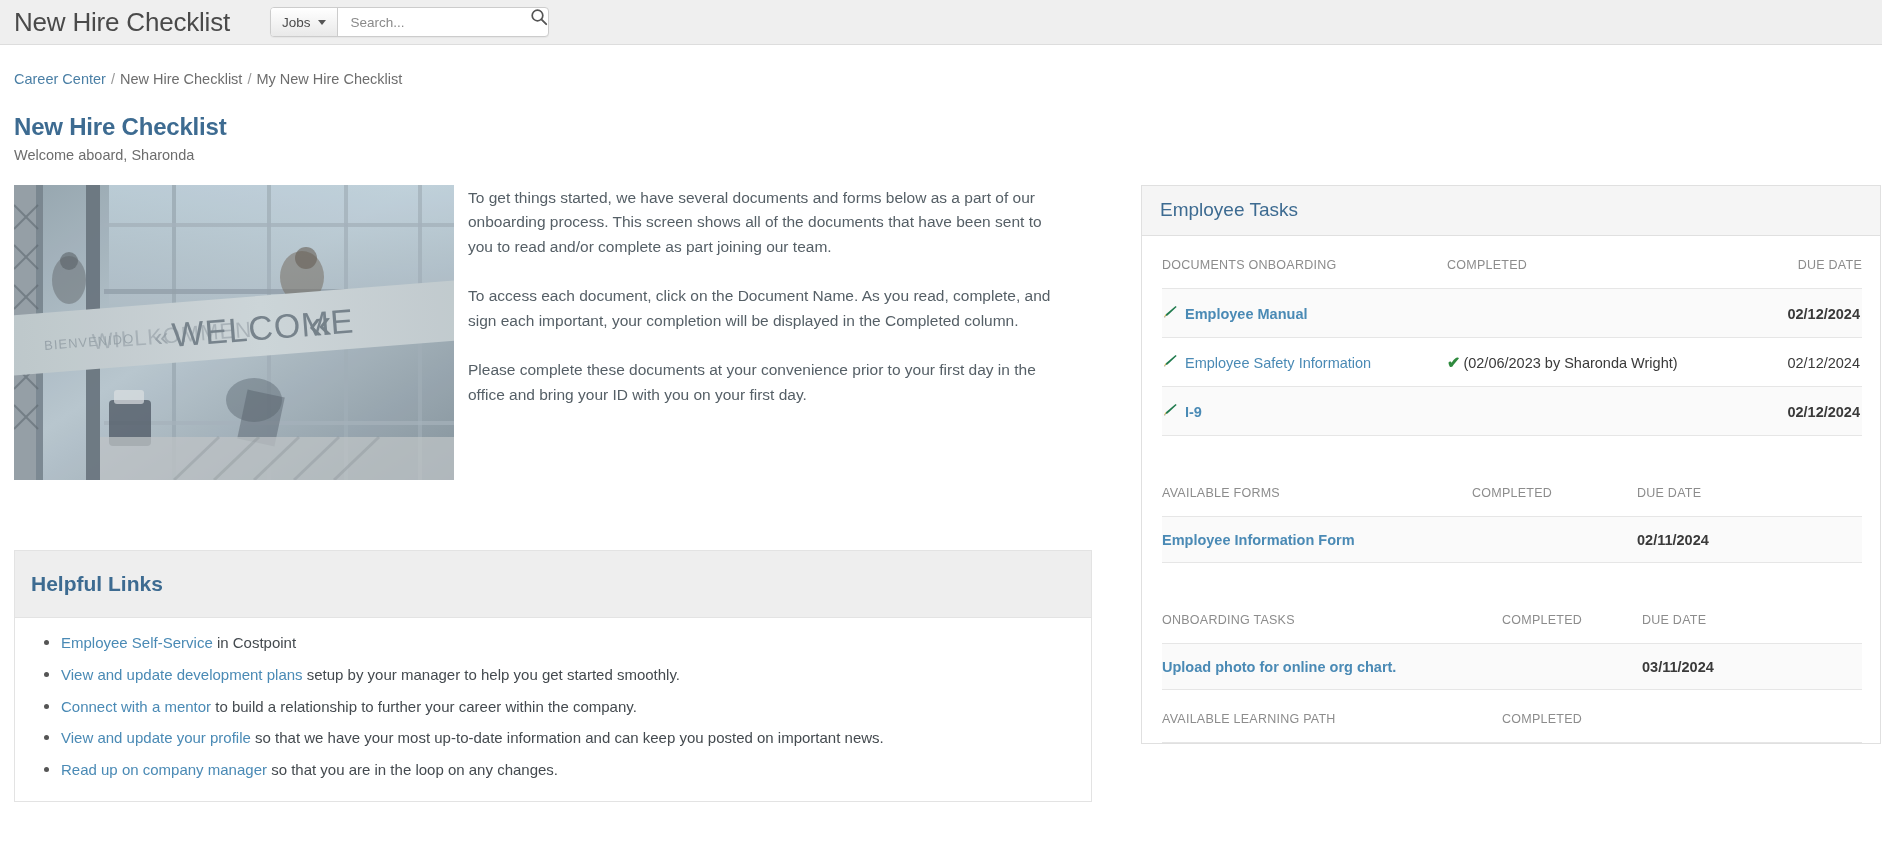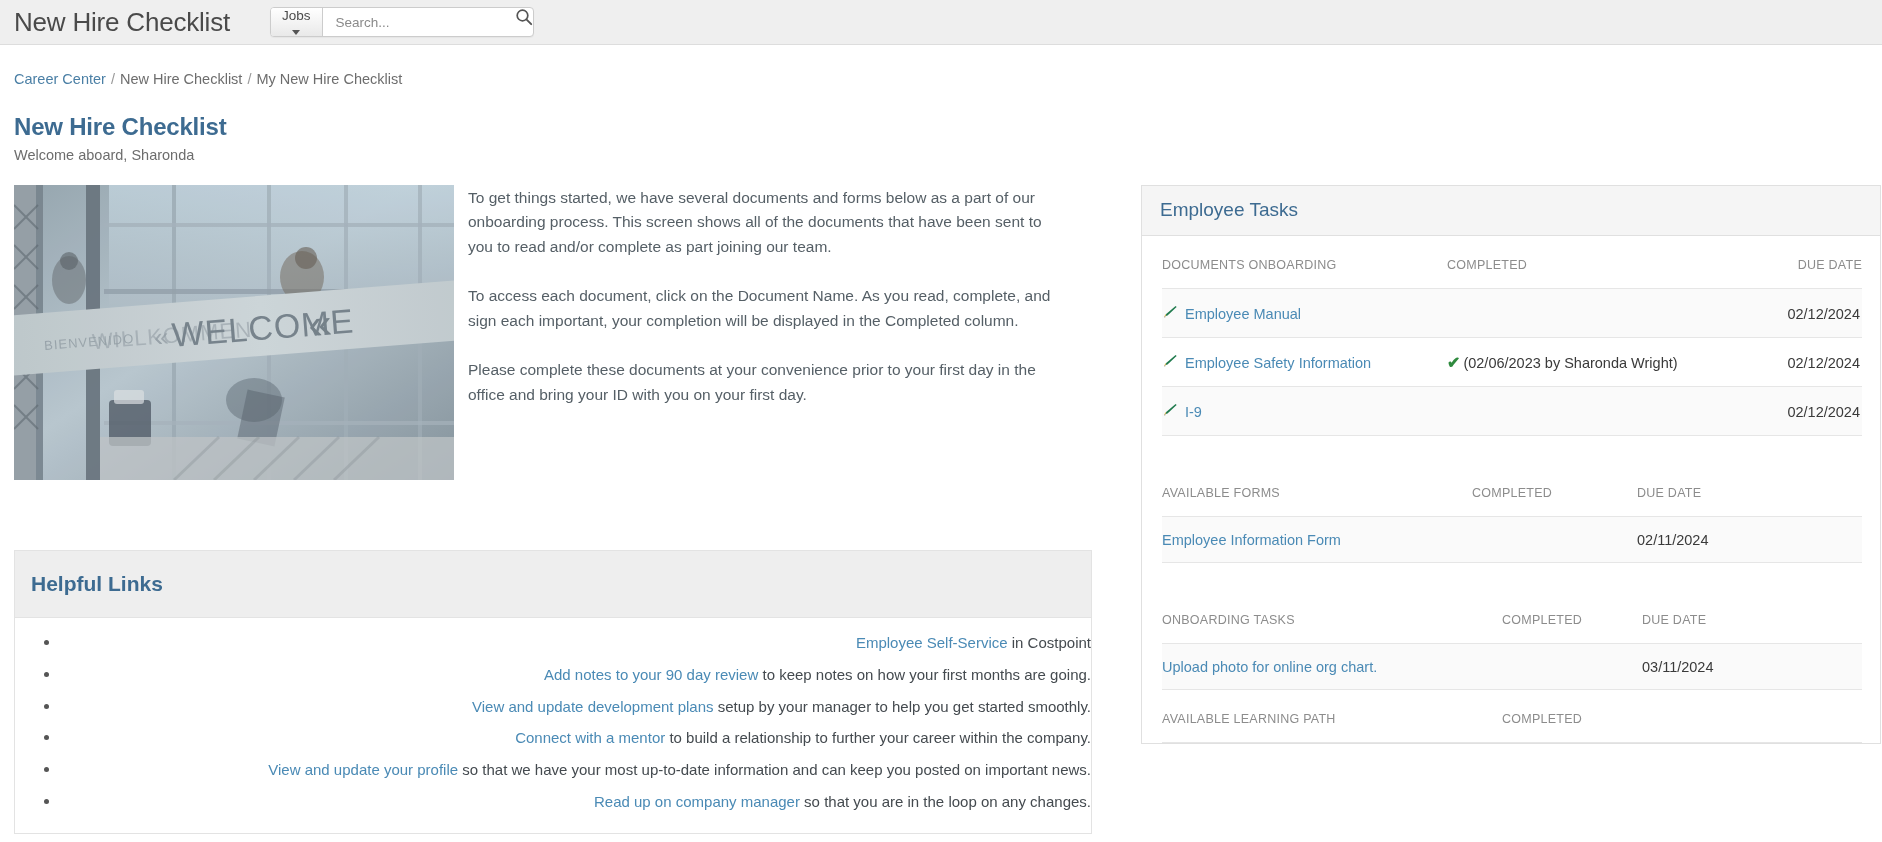--- a/index.html
+++ b/index.html
@@ -43,21 +43,20 @@
     display: flex;
     align-items: center;
     gap: 7px;
     padding: 0 11px;
     background: linear-gradient(#ffffff, #e9e9e9);
     border-right: 1px solid #cccccc;
     font-size: 13.5px;
     color: #4a4a4a;
     cursor: pointer;
     white-space: nowrap;
-    flex-direction: column;
   }
   .caret-down {
     width: 0; height: 0;
     border-left: 4.5px solid transparent;
     border-right: 4.5px solid transparent;
     border-top: 5px solid #555555;
   }
   #search-input-wrap {
     display: flex;
     width: 210px;
@@ -159,21 +158,20 @@
     list-style: none;
     margin: 0;
     padding: 14px 0 10px 0;
   }
   #helpful-list li {
     position: relative;
     font-size: 15px;
     color: #444a4f;
     line-height: 1.45;
     padding: 0 0 10px 46px;
-    text-align: right;
   }
   #helpful-list li::before {
     content: "";
     position: absolute;
     left: 29px; top: 8px;
     width: 5px; height: 5px;
     border-radius: 50%;
     background: #555555;
   }
   #helpful-list a {
@@ -213,21 +211,21 @@
     border-bottom: 1px solid #e6e6e6;
     white-space: nowrap;
   }
   table.task-table td {
     font-size: 14.5px;
     padding: 15px 0 14px 0;
     border-bottom: 1px solid #e6e6e6;
     vertical-align: middle;
     color: #3a3a3a;
   }
-  table.task-table tbody tr.odd td { background: #fafafa; }
+  table.task-table tbody tr.odd td { background: #fafafa; font-weight: bold; }
   table.task-table td a {
     color: #4a8ab5;
     text-decoration: none;
   }
   .doc-cell { display: flex; align-items: center; gap: 7px; }
   .due-cell { text-align: right; padding-right: 2px !important; color: #333333; }
   .completed-cell { white-space: nowrap; }
   .check-glyph { color: #2f8a3e; font-weight: bold; margin-right: 3px; font-size: 16px; }
   .pencil-icon { flex: 0 0 auto; display: block; }
   .table-gap { height: 50px; }
@@ -362,21 +360,20 @@
           <p>Please complete these documents at your convenience prior to your first day in the office and bring your ID with you on your first day.</p>
         </div>
       </div>
 
       <div id="helpful-panel">
         <div id="helpful-header">
           <span id="helpful-title">Helpful Links</span>
         </div>
         <ul id="helpful-list">
           <li><a href="#">Employee Self-Service</a><span> in Costpoint</span></li>
-          <li><a href="#">Add notes to your 90 day review</a><span> to keep notes on how your first months are going.</span></li>
           <li><a href="#">View and update development plans</a><span> setup by your manager to help you get started smoothly.</span></li>
           <li><a href="#">Connect with a mentor</a><span> to build a relationship to further your career within the company.</span></li>
           <li><a href="#">View and update your profile</a><span> so that we have your most up-to-date information and can keep you posted on important news.</span></li>
           <li><a href="#">Read up on company manager</a><span> so that you are in the loop on any changes.</span></li>
         </ul>
       </div>
     </div>
 
     <div id="right-col">
       <div id="tasks-panel">

